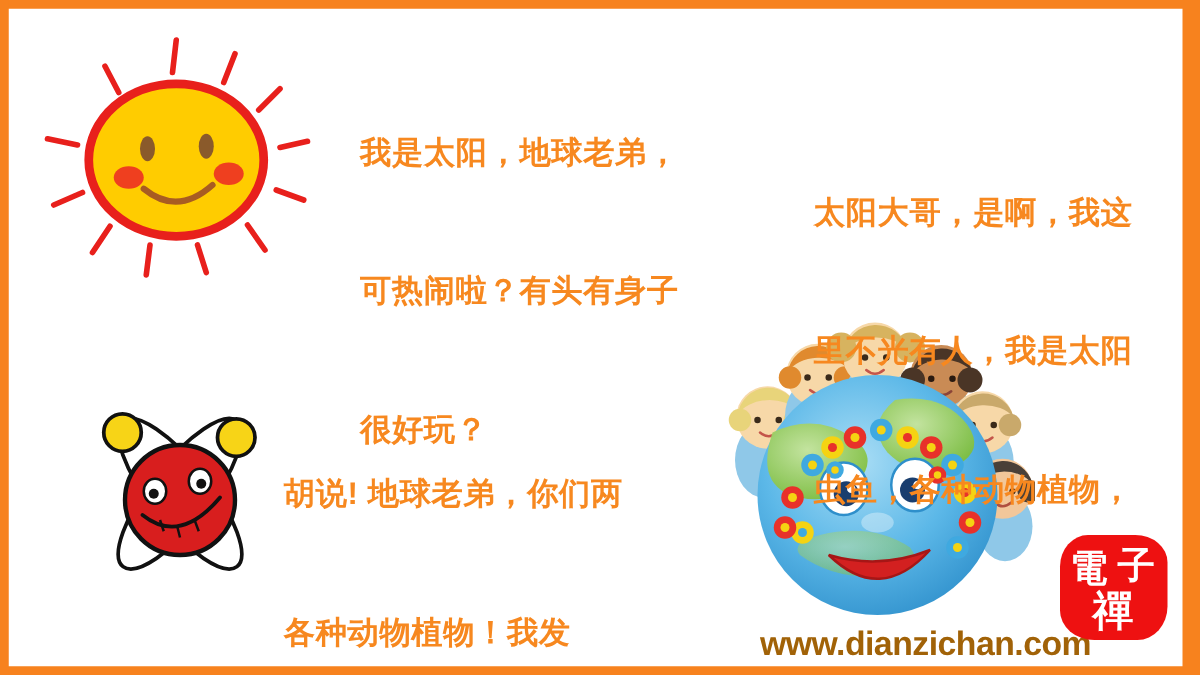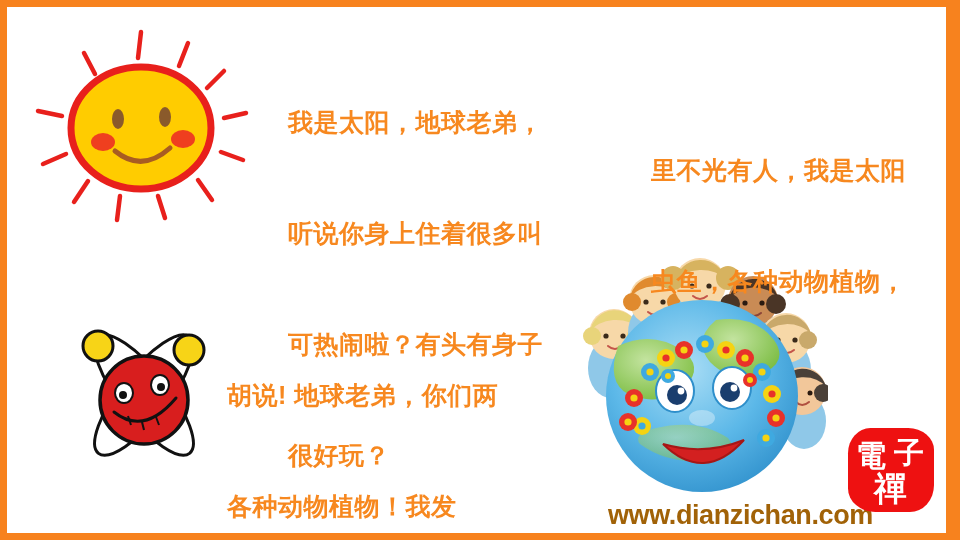--- a/index.html
+++ b/index.html
@@ -302,26 +302,26 @@
         <g transform="translate(172,132)">
             <circle r="7" fill="#E8312A"></circle>
             <circle r="3" fill="#F5D312"></circle>
           </g>
       </g>
     </svg>
   </div>
 
   <div class="speech" id="speech-sun">
     <span class="ln">我是太阳，地球老弟，</span>
-    <span class="ln">听说你身上住着很多叫</span>
     <span class="ln">可热闹啦？有头有身子</span>
     <span class="ln">很好玩？</span>
   </div>
 
   <div class="speech" id="speech-earth">
+    <span class="ln">太阳大哥，是啊，我这</span>
     <span class="ln">里不光有人，我是太阳</span>
     <span class="ln">虫鱼，各种动物植物，</span>
   </div>
 
   <div class="speech" id="speech-atom">
     <span class="ln">胡说! 地球老弟，你们两</span>
     <span class="ln">各种动物植物！我发</span>
     
     
   </div>

